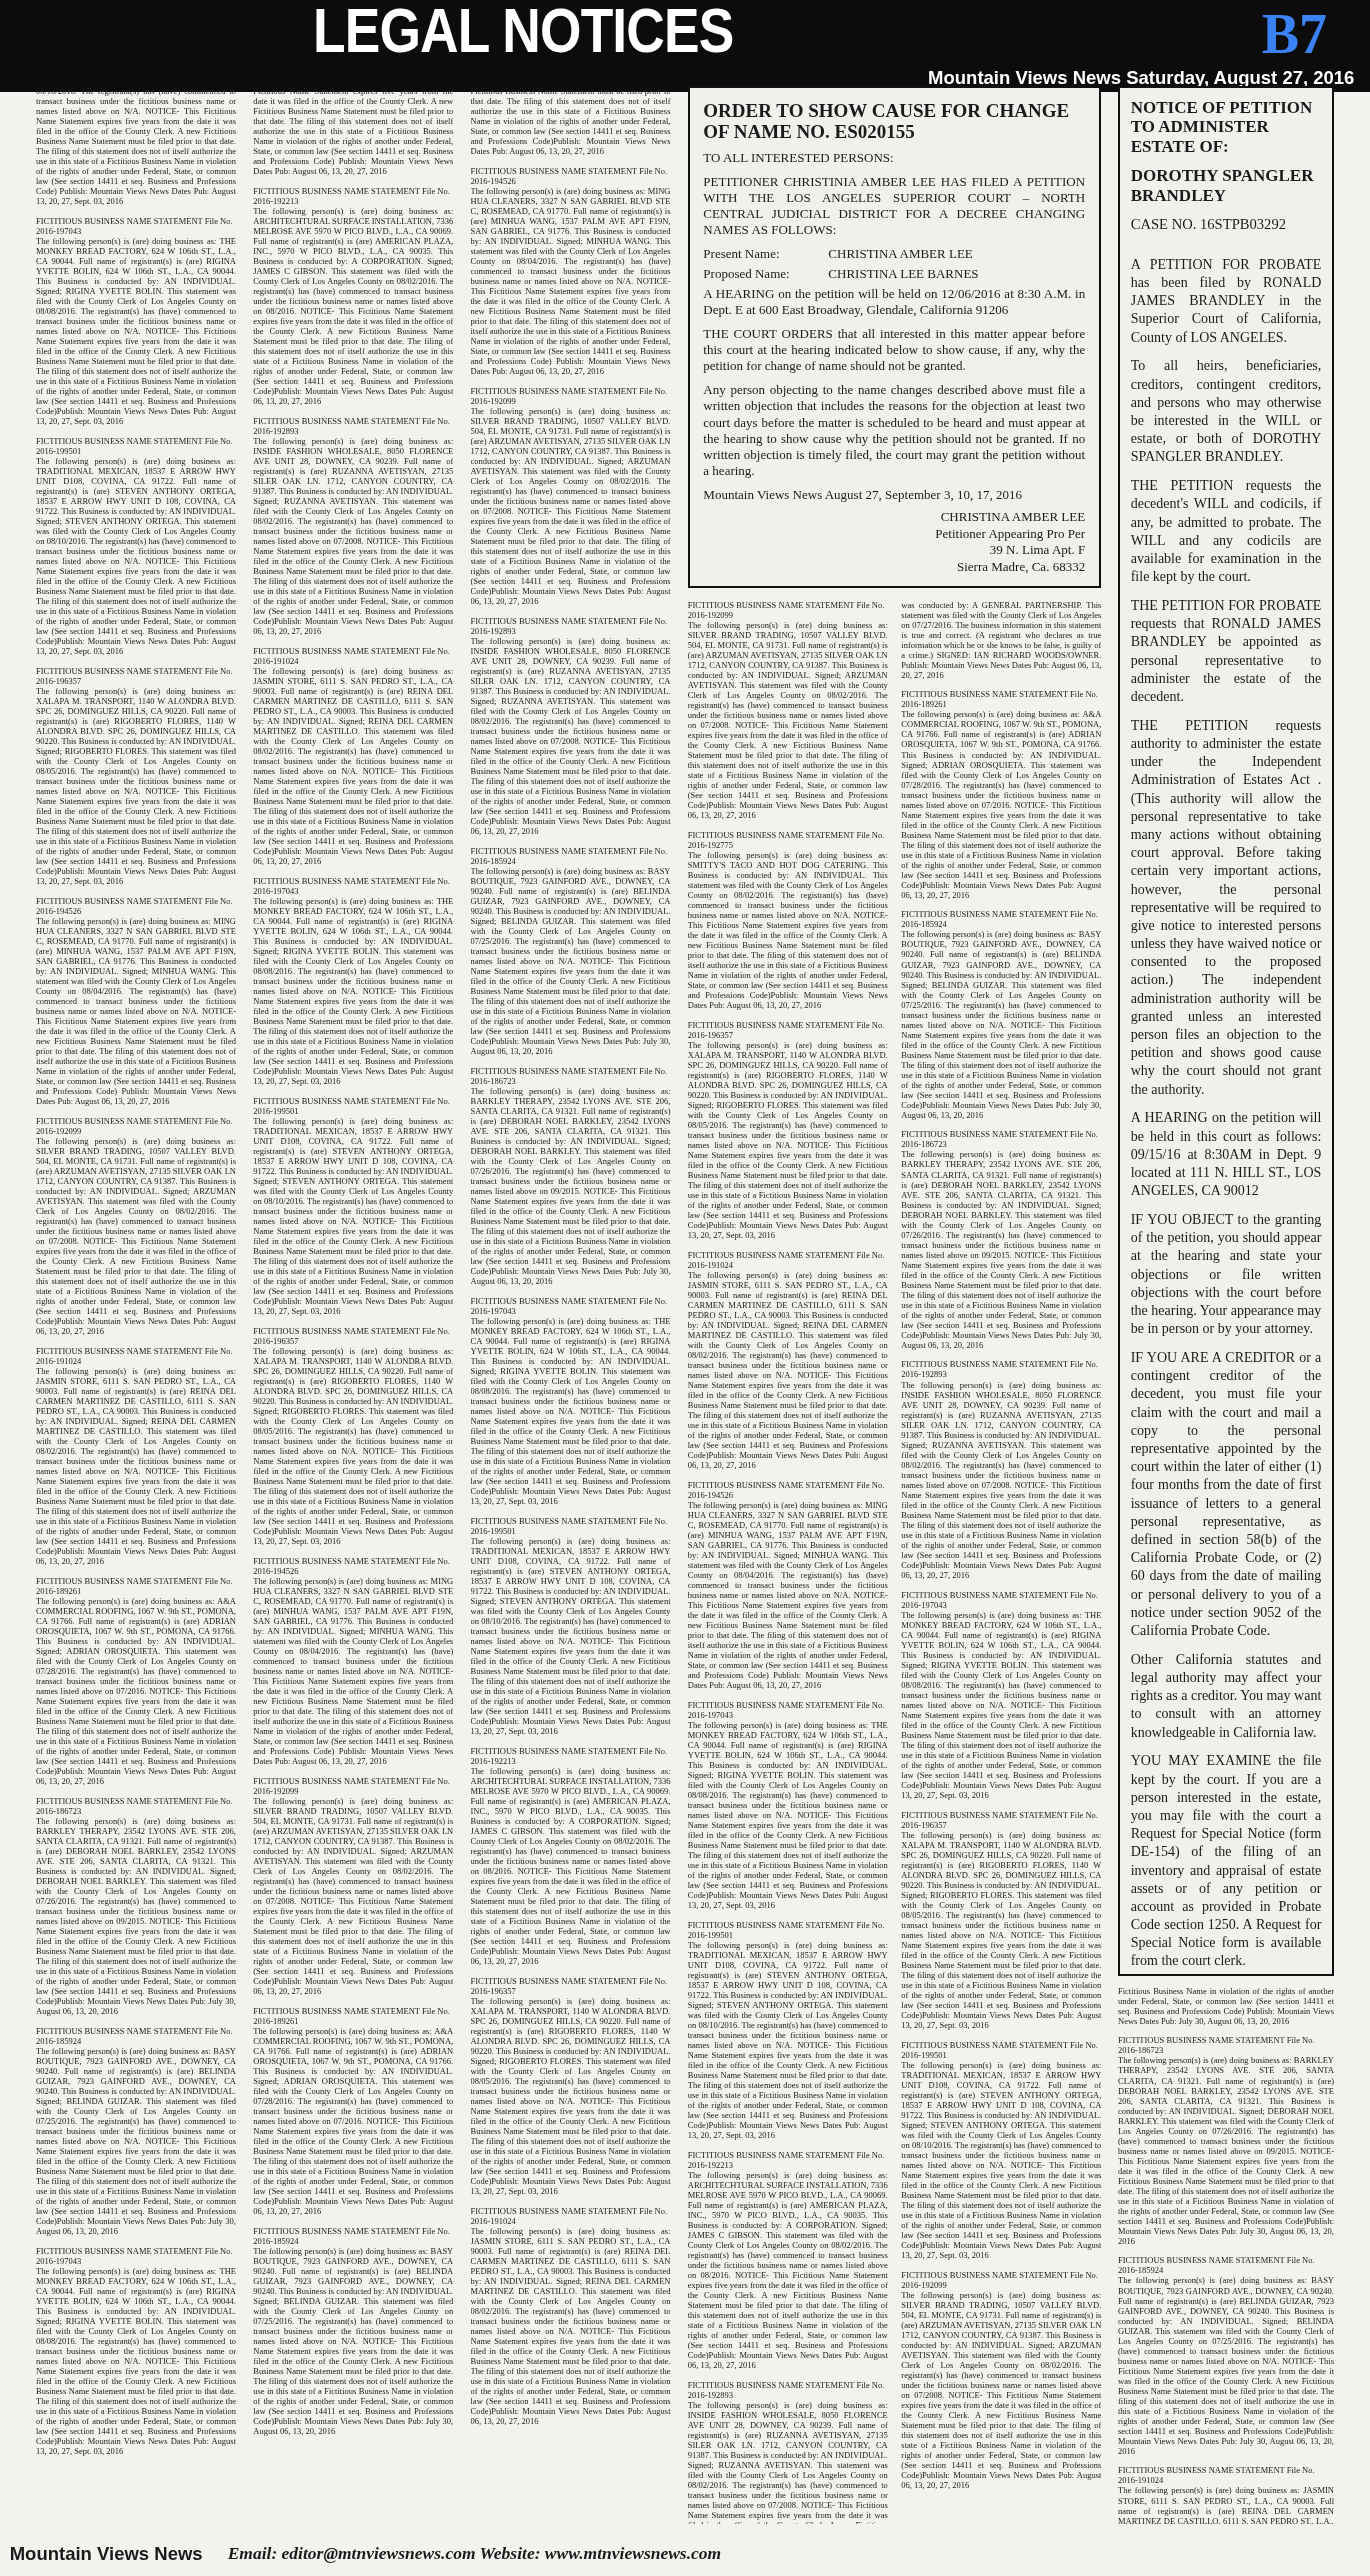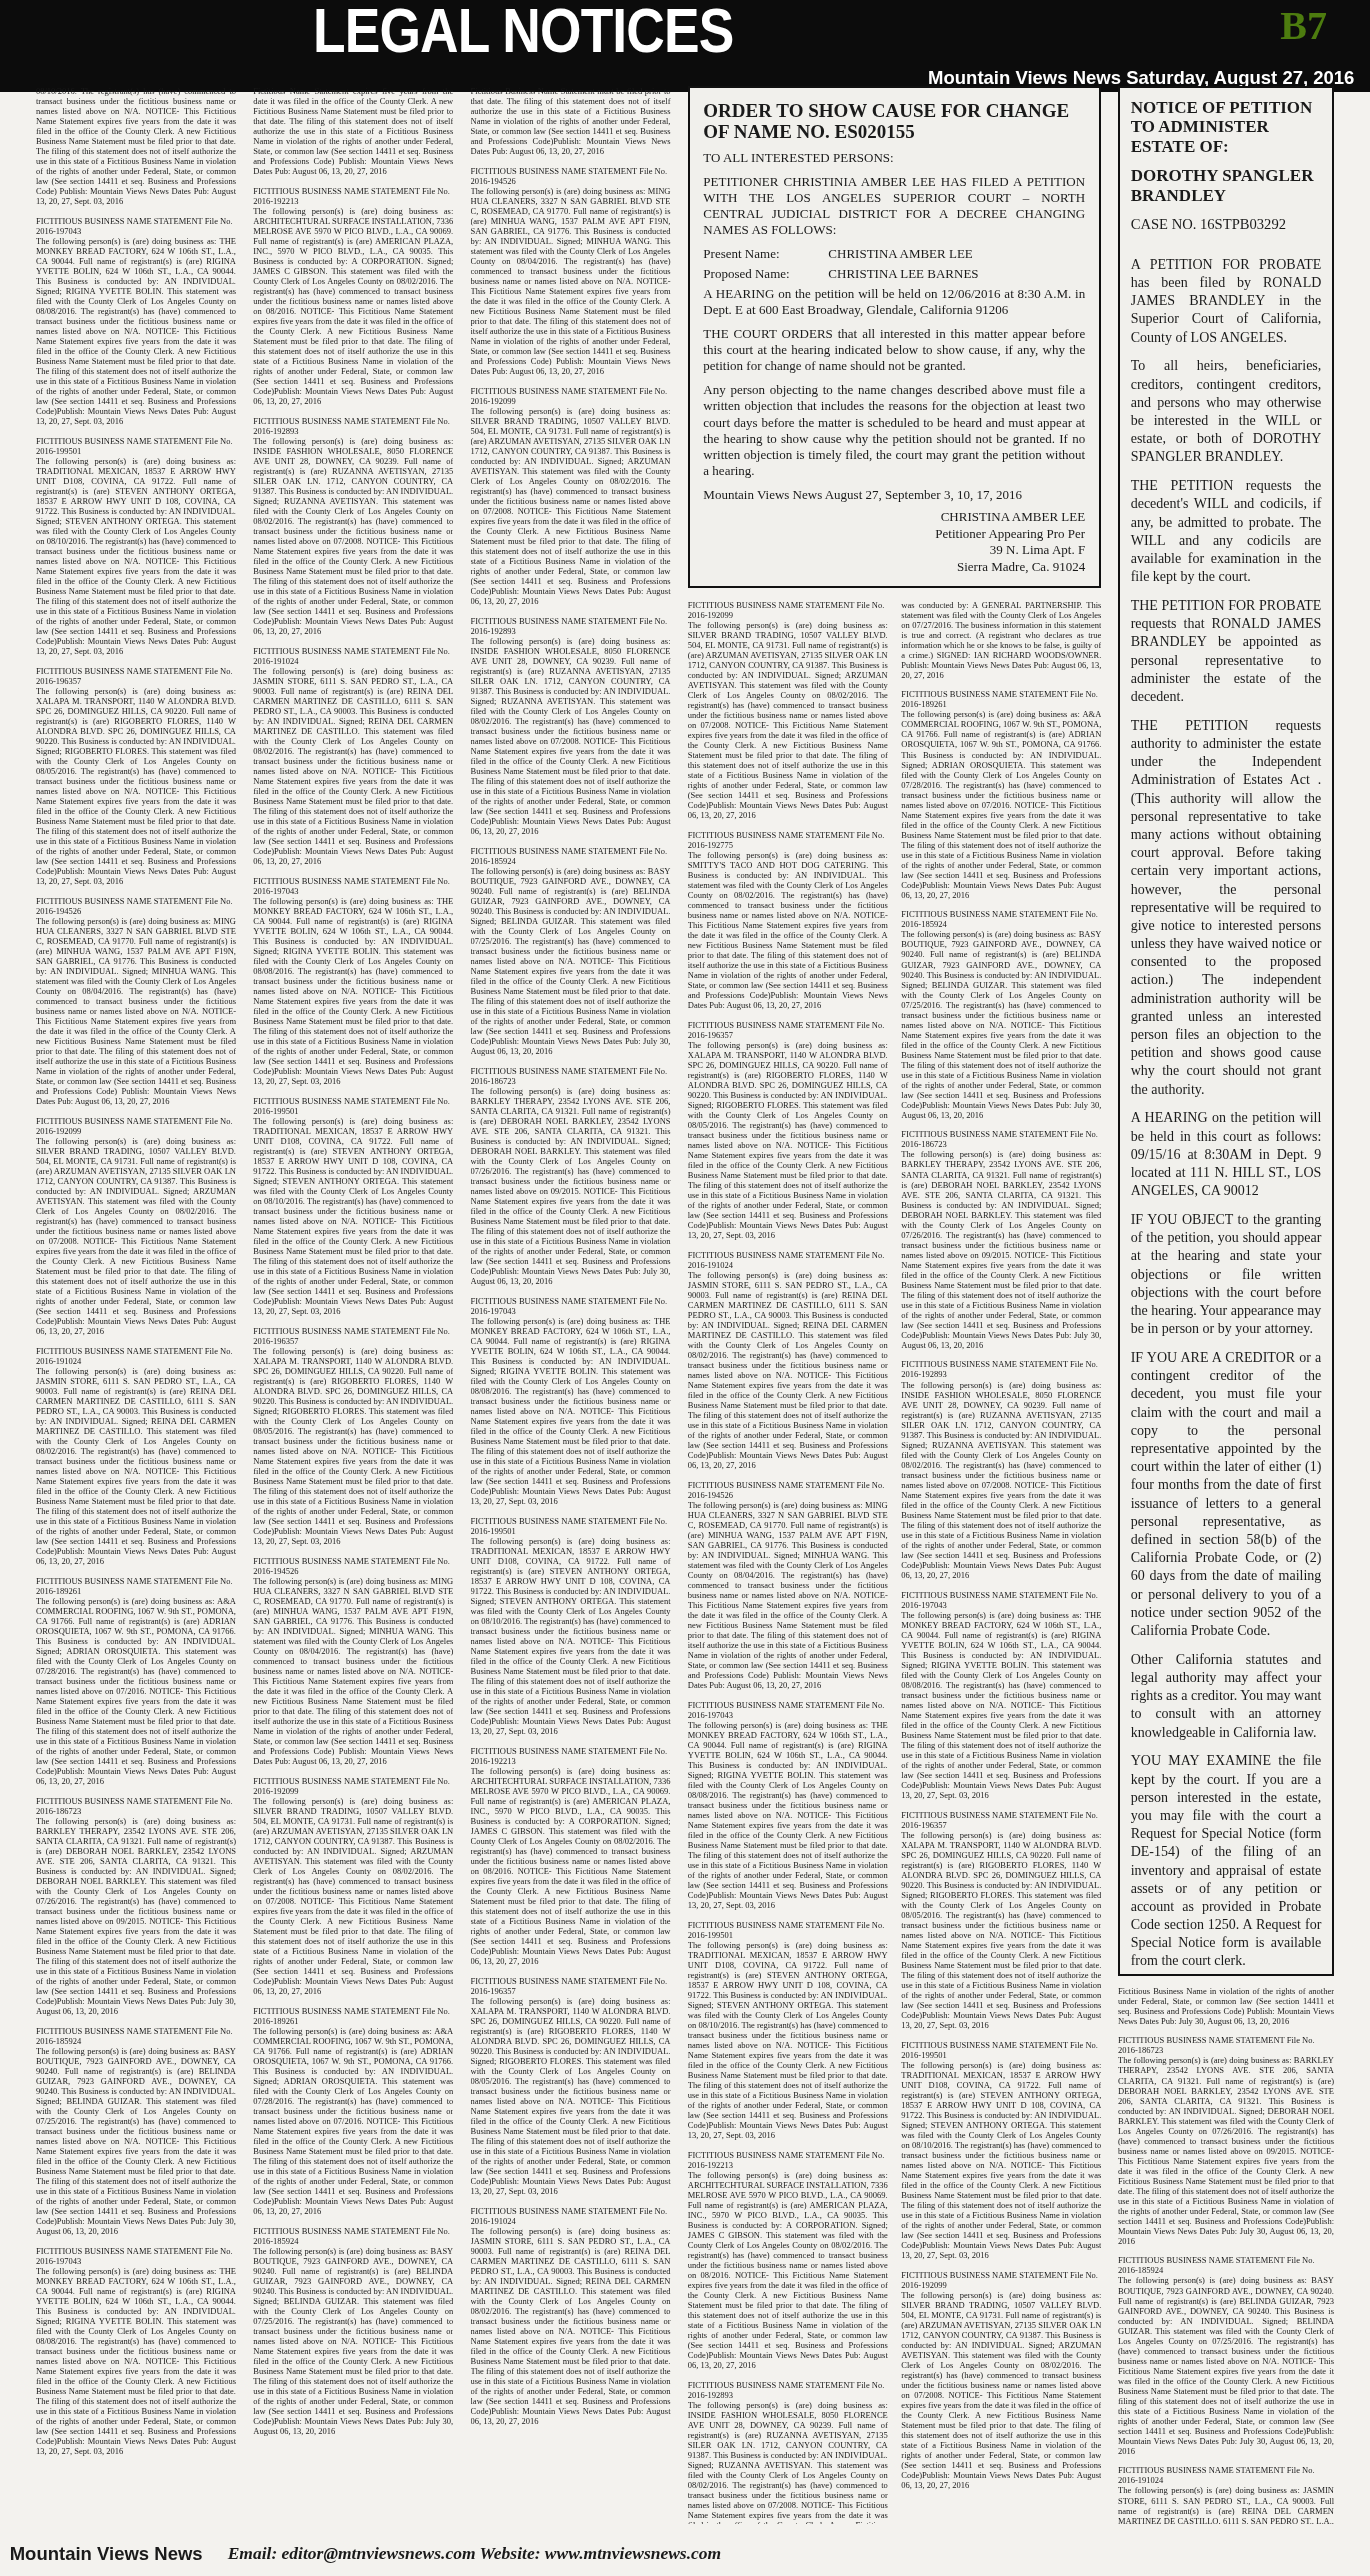--- a/index.html
+++ b/index.html
@@ -4,22 +4,22 @@
 <style>
   html,body{margin:0;padding:0;background:#e8e6e2;}
   .page{position:relative;width:1370px;height:2576px;background:#f3f2ee;overflow:hidden;
         font-family:"Liberation Serif", serif;color:#1a1a1a;margin:0 auto;}
 
   
   .masthead{position:absolute;left:0;top:0;width:1370px;height:92px;background:#0c0c0c;}
   .masthead-title{position:absolute;left:313px;top:-5.8px;color:#ffffff;
         font-family:"Liberation Sans", sans-serif;font-weight:800;font-size:62px;
         letter-spacing:-1px;transform:scale(0.86,1.02);transform-origin:left top;white-space:nowrap;}
-  .masthead-page{position:absolute;right:43px;top:1.9px;color:#4d7c0f;
-        font-family:"Liberation Serif", serif;font-weight:700;font-size:40px;}
+  .masthead-page{position:absolute;right:43px;top:1.9px;color:#3b82f6;
+        font-family:"Liberation Serif", serif;font-weight:700;font-size:56px;}
   .masthead-dateline{position:absolute;right:15.6px;bottom:2.9px;color:#ffffff;
         font-family:"Liberation Sans", sans-serif;font-weight:700;font-size:18.5px;white-space:nowrap;}
 
   
   .sheet{position:absolute;left:0;top:86px;width:1370px;height:2438px;
          display:flex;justify-content:space-between;padding:0 36px;box-sizing:border-box;gap:13.6px;}
   .tcol{width:200px;flex:0 0 200px;height:100%;overflow:hidden;}
   .tcol-wide{width:413px;flex:0 0 413px;height:100%;overflow:hidden;display:flex;flex-direction:column;}
   .tcol-right{width:216px;flex:0 0 216px;height:100%;overflow:hidden;display:flex;flex-direction:column;}
   .subcols{display:flex;gap:13.6px;flex:1;overflow:hidden;margin-top:11.7px;}
@@ -220,21 +220,21 @@
         <div>
             <div class="order-par">A HEARING on the petition will be held on 12/06/2016  at 8:30 A.M.  in Dept. E at 600 East Broadway, Glendale, California  91206</div>
             <div class="order-par">THE COURT ORDERS that all interested in this matter appear before this court at the hearing indicated below to show cause, if any, why the petition for change of name should not be granted.</div>
             <div class="order-par">Any person objecting to the name changes described above must file a written objection that includes the reasons for the objection at least two court days before the matter is scheduled to be heard and must appear at the hearing to show cause why the petition should not be granted. If no written objection is timely filed, the court may grant the petition without a hearing.</div>
           </div>
         <div class="order-pub">Mountain Views News   August 27, September 3, 10, 17, 2016</div>
         <div class="order-sig">
             <div>CHRISTINA AMBER LEE</div>
             <div>Petitioner Appearing Pro Per</div>
             <div>39 N. Lima  Apt.  F</div>
-            <div>Sierra Madre, Ca. 91024</div>
+            <div>Sierra Madre, Ca. 68332</div>
           </div>
       </div>
       <div class="subcols">
         <div class="tcol">
             <div class="notice">
               <div class="nhead">FICTITIOUS BUSINESS NAME STATEMENT File No. 2016-192099</div>
               <div>The following person(s) is (are) doing business as: SILVER BRAND TRADING, 10507 VALLEY BLVD. 504, EL MONTE, CA 91731. Full name of registrant(s) is (are) ARZUMAN AVETISYAN, 27135 SILVER OAK LN 1712, CANYON COUNTRY, CA 91387. This Business is conducted by: AN INDIVIDUAL. Signed; ARZUMAN AVETISYAN. This statement was filed with the County Clerk of Los Angeles County on 08/02/2016. The registrant(s) has (have) commenced to transact business under the fictitious business name or names listed above on 07/2008. NOTICE- This Fictitious Name Statement expires five years from the date it was filed in the office of the County Clerk. A new Fictitious Business Name Statement must be filed prior to that date. The filing of this statement does not of itself authorize the use in this state of a Fictitious Business Name in violation of the rights of another under Federal, State, or common law (See section 14411 et seq. Business and Professions Code)Publish: Mountain Views News Dates Pub: August 06, 13, 20, 27, 2016</div>
             </div>
             <div class="notice">
               <div class="nhead">FICTITIOUS BUSINESS NAME STATEMENT File No. 2016-192775</div>

